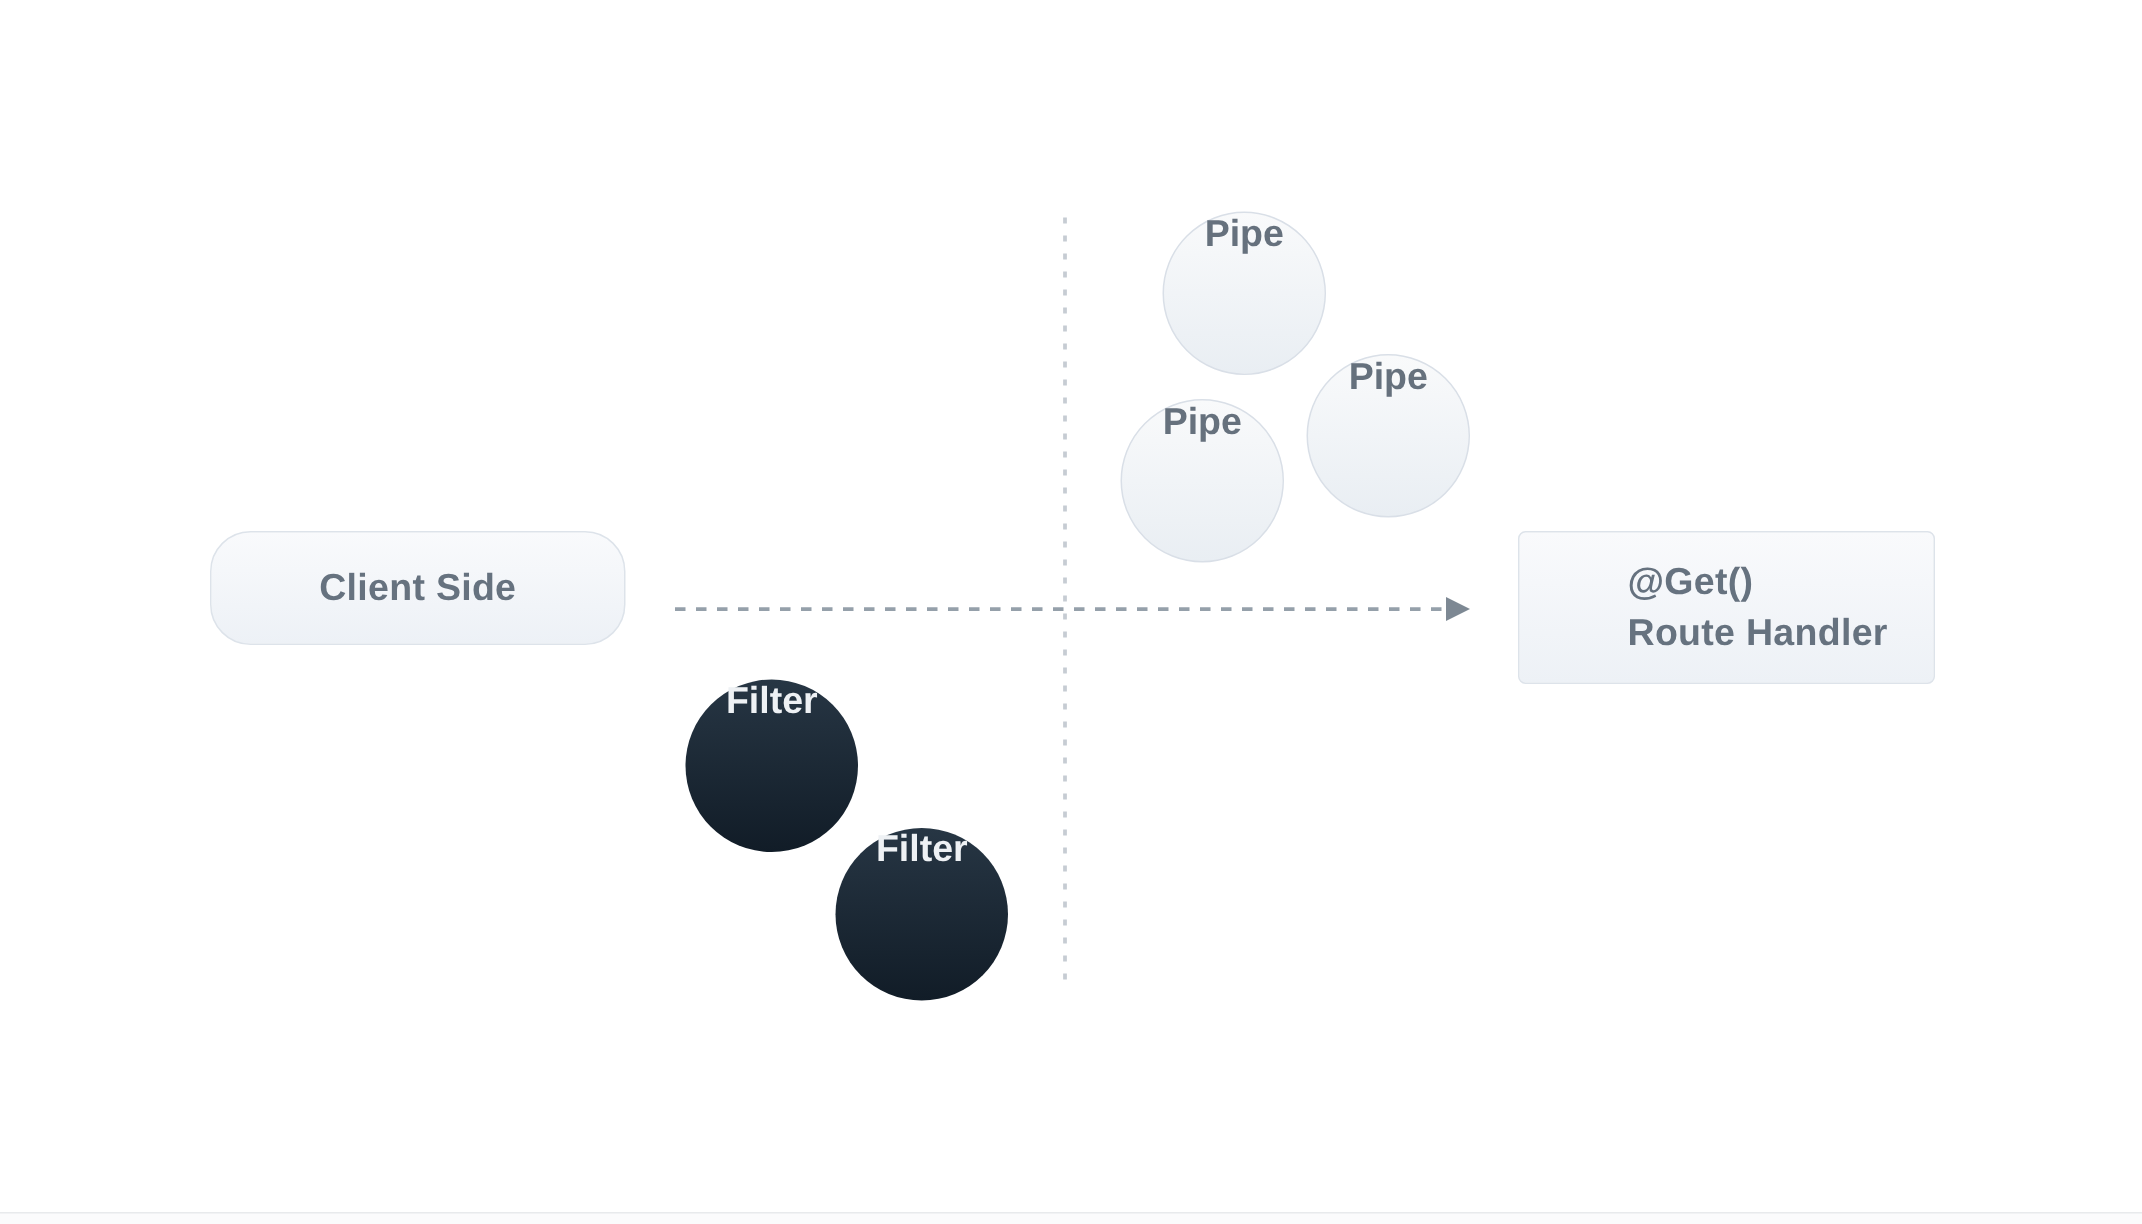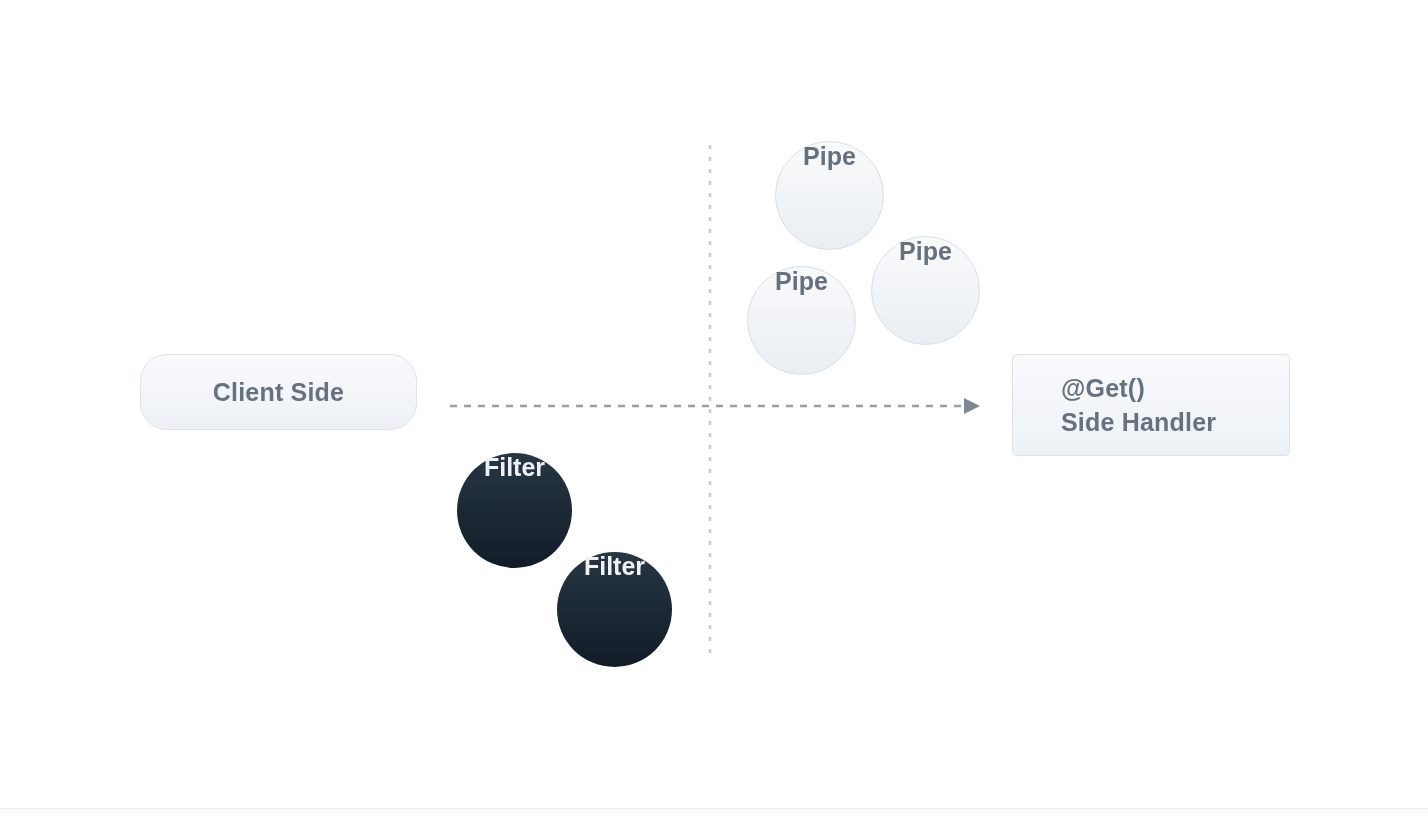--- a/index.html
+++ b/index.html
@@ -44,20 +44,21 @@
     justify-content: center;
     border-radius: 27px;
   }
   .node-box.route {
     left: 1012px;
     top: 354px;
     width: 278px;
     height: 102px;
     display: flex;
     align-items: center;
+    padding-left: 24px;
   }
   .route-text {
     padding-left: 48px;
     line-height: 34px;
     text-align: left;
   }
   
   .circle {
     position: absolute;
     border-radius: 50%;
@@ -109,21 +110,21 @@
     <line x1="710" y1="145" x2="710" y2="660" stroke="#c6ccd3" stroke-width="2.5" stroke-dasharray="4 8"></line>
   </svg>
 
   <div class="node-box client">
     <span>Client Side</span>
   </div>
 
   <div class="node-box route">
     <div class="route-text">
       <div>@Get()</div>
-      <div>Side Handler</div>
+      <div>Route Handler</div>
     </div>
   </div>
 
   <div class="circle pipe pipe1">
     <span>Pipe</span>
   </div>
   <div class="circle pipe pipe2">
     <span>Pipe</span>
   </div>
   <div class="circle pipe pipe3">

